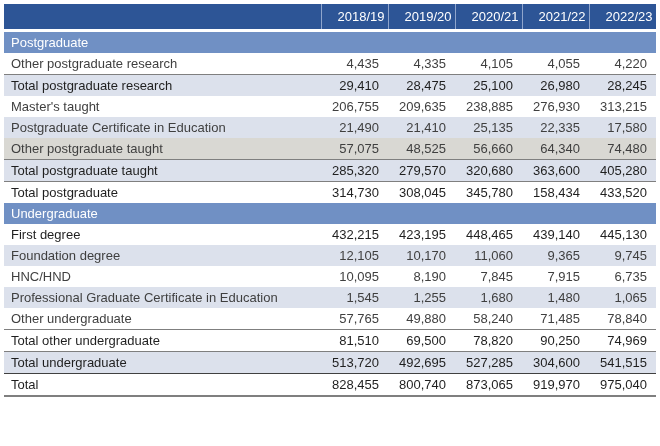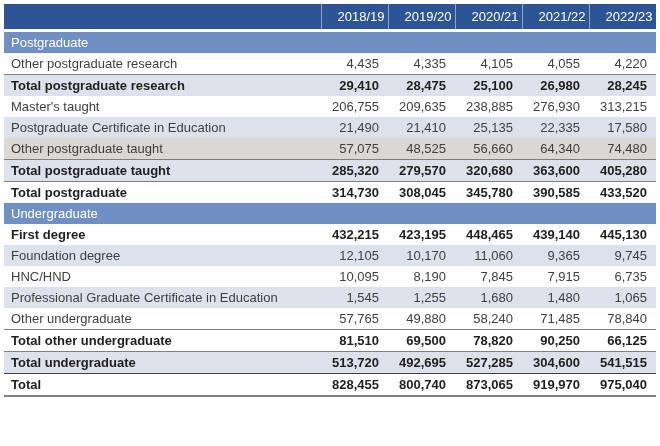--- a/index.html
+++ b/index.html
@@ -23,21 +23,21 @@
     padding:5px 8px 5px 16px;border-bottom:3px solid #fff;line-height:15px;
   }
   thead th.year-th{border-left:1px solid #8FA5CC;}
   thead th.corner{border-left:none;}
   tbody td{padding:3px 7px;line-height:15px;vertical-align:middle;}
   .band td{background:var(--band-bg);color:#fff;font-weight:400;}
   .num{text-align:right;padding-right:9px !important;}
   .bg-white td{background:#fff;}
   .bg-alt td{background:var(--row-alt);}
   .bg-warm td{background:var(--row-warm);}
-  .bold td{font-weight:700;color:var(--bold-text);margin-top:20px;}
+  .bold td{font-weight:400;color:var(--bold-text);margin-top:20px;}
   .top-border td{border-top:1px solid var(--total-border);}
   .grand td{border-top:1px solid var(--grand-border);border-bottom:2px solid var(--total-border);}
 </style>
 </head>
 <body>
 
 <div class="wrap">
   <table>
     <colgroup>
         <col class="label-col">
@@ -107,21 +107,21 @@
           <td class="num">279,570</td>
           <td class="num">320,680</td>
           <td class="num">363,600</td>
           <td class="num">405,280</td>
         </tr>
         <tr class="bg-white bold top-border">
           <td>Total postgraduate</td>
           <td class="num">314,730</td>
           <td class="num">308,045</td>
           <td class="num">345,780</td>
-          <td class="num">390,585</td>
+          <td class="num">158,434</td>
           <td class="num">433,520</td>
         </tr>
         <tr class="band">
           <td colspan="6">Undergraduate</td>
         </tr>
         <tr class="bg-white bold">
           <td>First degree</td>
           <td class="num">432,215</td>
           <td class="num">423,195</td>
           <td class="num">448,465</td>
@@ -159,21 +159,21 @@
           <td class="num">58,240</td>
           <td class="num">71,485</td>
           <td class="num">78,840</td>
         </tr>
         <tr class="bg-white bold top-border">
           <td>Total other undergraduate</td>
           <td class="num">81,510</td>
           <td class="num">69,500</td>
           <td class="num">78,820</td>
           <td class="num">90,250</td>
-          <td class="num">66,125</td>
+          <td class="num">74,969</td>
         </tr>
         <tr class="bg-alt bold top-border">
           <td>Total undergraduate</td>
           <td class="num">513,720</td>
           <td class="num">492,695</td>
           <td class="num">527,285</td>
           <td class="num">304,600</td>
           <td class="num">541,515</td>
         </tr>
         <tr class="bg-white bold grand">

